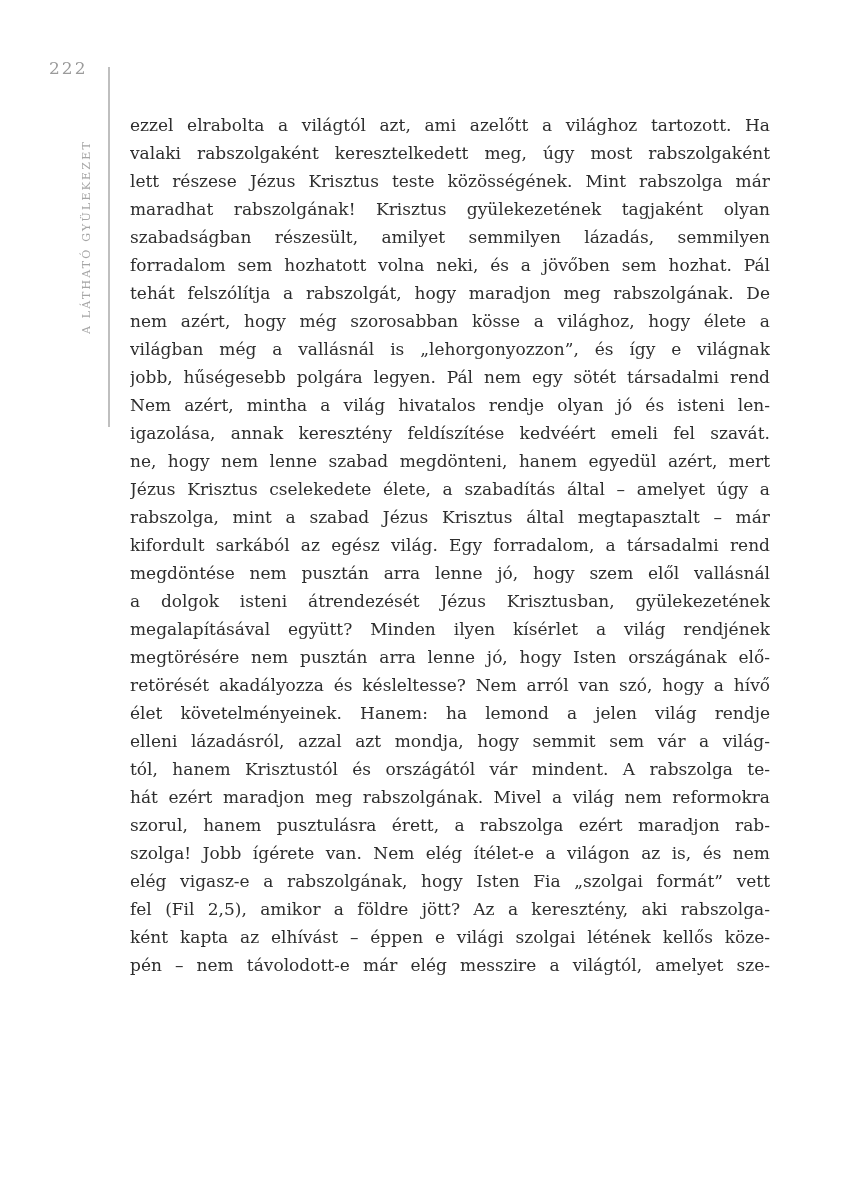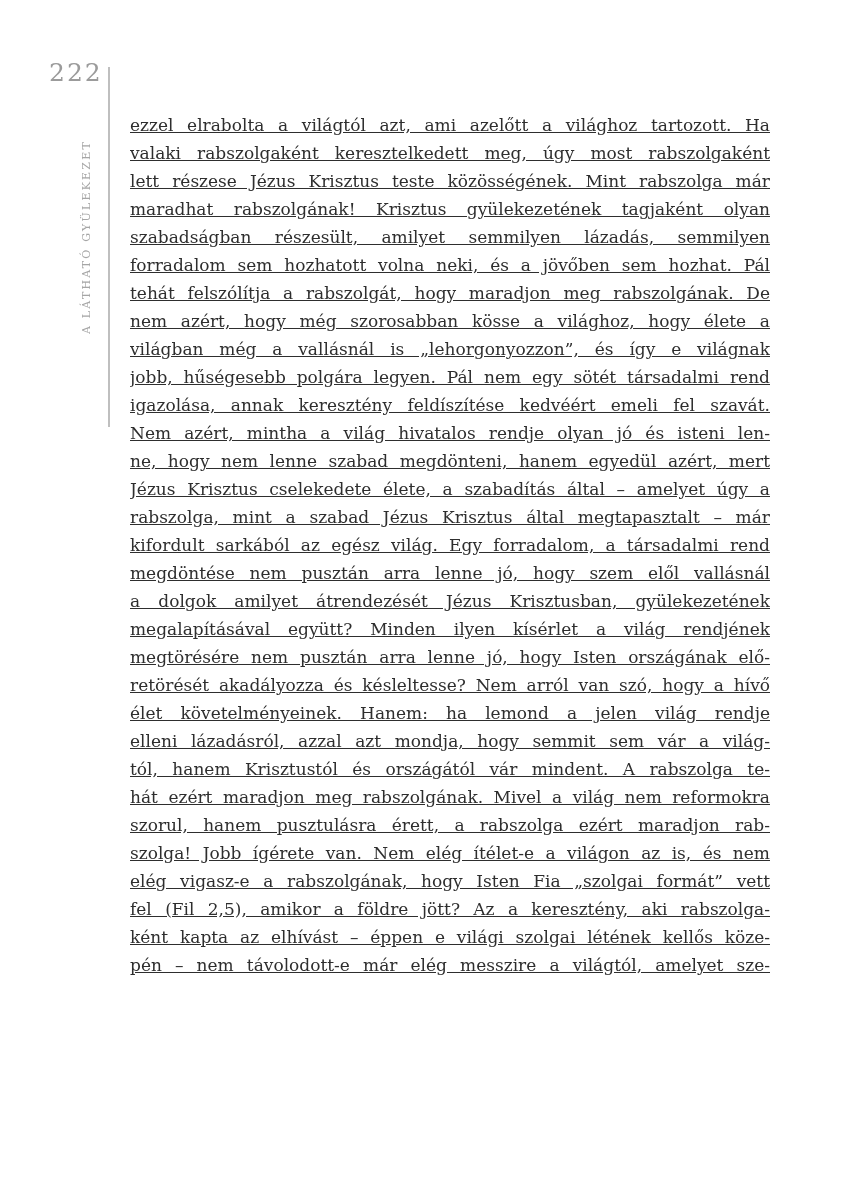--- a/index.html
+++ b/index.html
@@ -12,21 +12,21 @@
     width: 867px;
     height: 1200px;
     background: #ffffff;
     overflow: hidden;
     font-family: "DejaVu Serif", "Liberation Serif", serif;
   }
   .page-number {
     position: absolute;
     left: 49px;
     top: 58px;
-    font-size: 25px;
+    font-size: 17px;
     letter-spacing: 2px;
     color: #9b9b9b;
   }
   .margin-rule {
     position: absolute;
     left: 108px;
     top: 67px;
     width: 2px;
     height: 360px;
     background: #bfbfbf;
@@ -49,21 +49,20 @@
     width: 640px;
     color: #2e2e2e;
     font-size: 17px;
     line-height: 28px;
   }
   .text-line {
     text-align: justify;
     text-align-last: justify;
     height: 28px;
     overflow: hidden;
-    text-decoration: underline;
   }
 </style>
 </head>
 <body>
 
 <div class="page">
   <div class="page-number">222</div>
   <div class="margin-rule"></div>
   <div class="margin-caption">A LÁTHATÓ GYÜLEKEZET</div>
 
@@ -71,28 +70,28 @@
     <div class="text-line">ezzel elrabolta a világtól azt, ami azelőtt a világhoz tartozott. Ha</div>
     <div class="text-line">valaki rabszolgaként keresztelkedett meg, úgy most rabszolgaként</div>
     <div class="text-line">lett részese Jézus Krisztus teste közösségének. Mint rabszolga már</div>
     <div class="text-line">maradhat rabszolgának! Krisztus gyülekezetének tagjaként olyan</div>
     <div class="text-line">szabadságban részesült, amilyet semmilyen lázadás, semmilyen</div>
     <div class="text-line">forradalom sem hozhatott volna neki, és a jövőben sem hozhat. Pál</div>
     <div class="text-line">tehát felszólítja a rabszolgát, hogy maradjon meg rabszolgának. De</div>
     <div class="text-line">nem azért, hogy még szorosabban kösse a világhoz, hogy élete a</div>
     <div class="text-line">világban még a vallásnál is „lehorgonyozzon”, és így e világnak</div>
     <div class="text-line">jobb, hűségesebb polgára legyen. Pál nem egy sötét társadalmi rend</div>
+    <div class="text-line">Nem azért, mintha a világ hivatalos rendje olyan jó és isteni len-</div>
     <div class="text-line">igazolása, annak keresztény feldíszítése kedvéért emeli fel szavát.</div>
-    <div class="text-line">Nem azért, mintha a világ hivatalos rendje olyan jó és isteni len-</div>
     <div class="text-line">ne, hogy nem lenne szabad megdönteni, hanem egyedül azért, mert</div>
     <div class="text-line">Jézus Krisztus cselekedete élete, a szabadítás által – amelyet úgy a</div>
     <div class="text-line">rabszolga, mint a szabad Jézus Krisztus által megtapasztalt – már</div>
     <div class="text-line">kifordult sarkából az egész világ. Egy forradalom, a társadalmi rend</div>
     <div class="text-line">megdöntése nem pusztán arra lenne jó, hogy szem elől vallásnál</div>
-    <div class="text-line">a dolgok amilyet átrendezését Jézus Krisztusban, gyülekezetének</div>
+    <div class="text-line">a dolgok isteni átrendezését Jézus Krisztusban, gyülekezetének</div>
     <div class="text-line">megalapításával együtt? Minden ilyen kísérlet a világ rendjének</div>
     <div class="text-line">megtörésére nem pusztán arra lenne jó, hogy Isten országának elő-</div>
     <div class="text-line">retörését akadályozza és késleltesse? Nem arról van szó, hogy a hívő</div>
     <div class="text-line">élet követelményeinek. Hanem: ha lemond a jelen világ rendje</div>
     <div class="text-line">elleni lázadásról, azzal azt mondja, hogy semmit sem vár a világ-</div>
     <div class="text-line">tól, hanem Krisztustól és országától vár mindent. A rabszolga te-</div>
     <div class="text-line">hát ezért maradjon meg rabszolgának. Mivel a világ nem reformokra</div>
     <div class="text-line">szorul, hanem pusztulásra érett, a rabszolga ezért maradjon rab-</div>
     <div class="text-line">szolga! Jobb ígérete van. Nem elég ítélet-e a világon az is, és nem</div>
     <div class="text-line">elég vigasz-e a rabszolgának, hogy Isten Fia „szolgai formát” vett</div>

